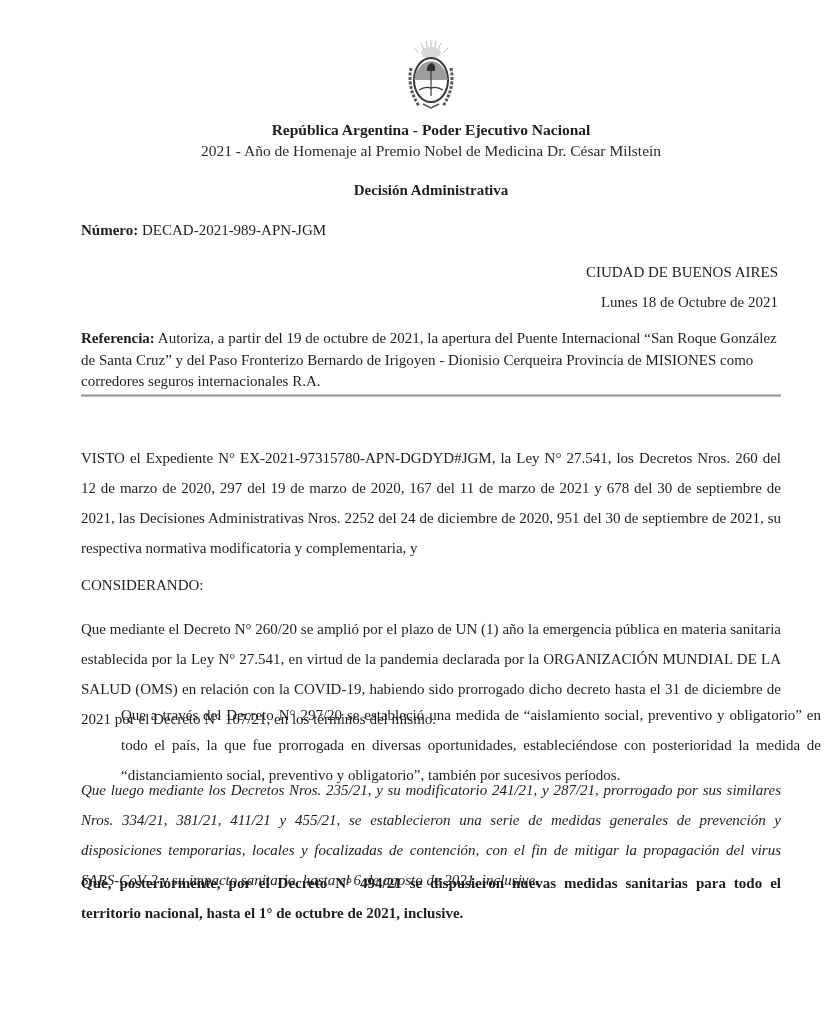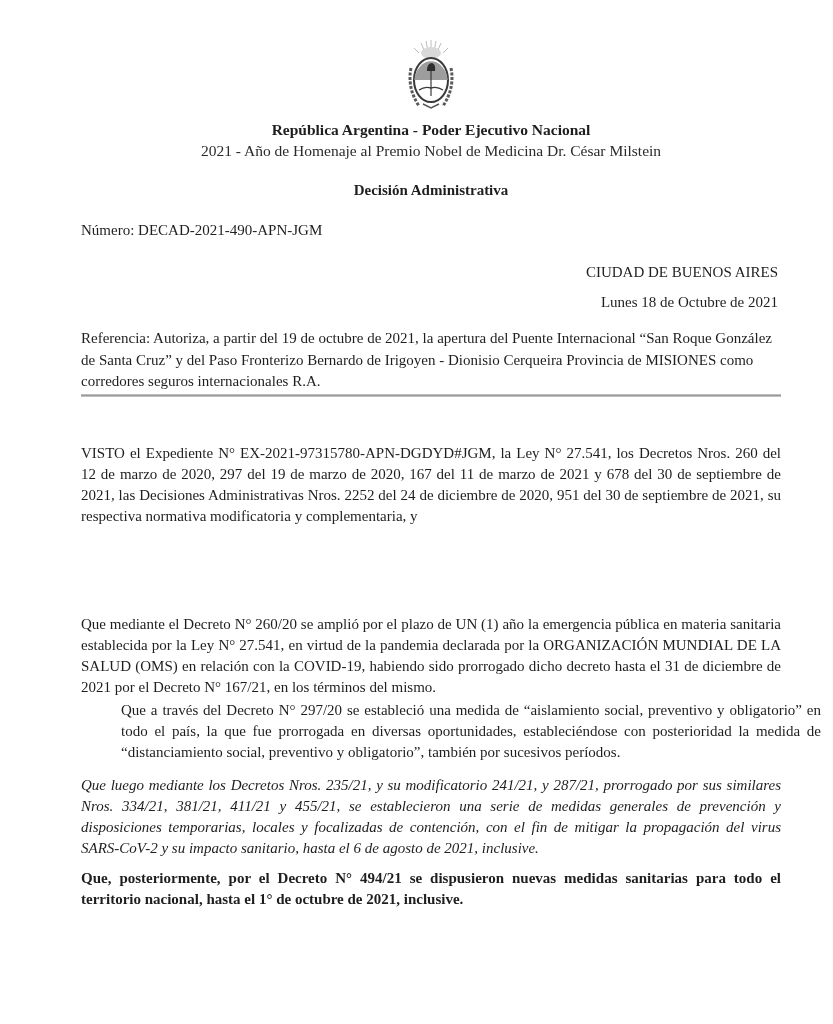--- a/index.html
+++ b/index.html
@@ -51,21 +51,21 @@
       text-align: center;
       font-weight: bold;
       font-size: 15px;
     }
     .numero {
       position: absolute;
       left: 81px;
       top: 222px;
       font-size: 15px;
     }
-    .numero b { font-weight: normal; }
+    .numero b { font-weight: bold; }
     .place {
       position: absolute;
       right: 55px;
       top: 264px;
       font-size: 15px;
       text-align: center;
     }
     .date {
       position: absolute;
       right: 55px;
@@ -74,35 +74,35 @@
       text-align: right;
     }
     .referencia {
       position: absolute;
       left: 81px;
       width: 700px;
       top: 328px;
       font-size: 15px;
       line-height: 21.5px;
     }
-    .referencia b { font-weight: normal; margin-top: 44px; }
+    .referencia b { font-weight: bold; margin-top: 44px; }
     .separator {
       position: absolute;
       left: 81px;
       width: 700px;
       top: 394px;
       height: 3px;
       background: linear-gradient(#d0d0d0, #9a9a9a, #d5d5d5);
     }
     .para {
       position: absolute;
       left: 81px;
       width: 700px;
       font-size: 15px;
-      line-height: 21px;
+      line-height: 30px;
       text-align: justify;
       text-align-last: left;
     }
     .visto { top: 443px; }
     .considerando-label { top: 570px; }
     .p1 { top: 614px; }
     .p2 { top: 700px; margin-left: 40px; }
     .p3 { top: 775px; font-style: italic; }
     .p4 { top: 868px; font-weight: bold; }
     .p5 { top: 922px; }
@@ -140,34 +140,35 @@
 
     <path d="M20 66 L28 70 L36 66" fill="none" stroke="#555" stroke-width="1.5"></path>
   </svg>
 
   <div class="header-title">República Argentina - Poder Ejecutivo Nacional</div>
   <div class="header-subtitle">2021 - Año de Homenaje al Premio Nobel de Medicina Dr. César Milstein</div>
   <div class="doc-type">Decisión Administrativa</div>
 
   <div class="numero">
     <b>Número:</b>
-    <span>DECAD-2021-490-APN-JGM</span>
+    <span>DECAD-2021-989-APN-JGM</span>
   </div>
 
   <div class="place">CIUDAD DE BUENOS AIRES</div>
   <div class="date">Lunes 18 de Octubre de 2021</div>
 
   <div class="referencia">
     <b>Referencia:</b>
     <span>Autoriza, a partir del 19 de octubre de 2021, la apertura del Puente Internacional “San Roque González de Santa Cruz” y del Paso Fronterizo Bernardo de Irigoyen - Dionisio Cerqueira Provincia de MISIONES como corredores seguros internacionales R.A.</span>
   </div>
 
   <div class="separator"></div>
 
   <div class="para visto">VISTO el Expediente N° EX-2021-97315780-APN-DGDYD#JGM, la Ley N° 27.541, los Decretos Nros. 260 del 12 de marzo de 2020, 297 del 19 de marzo de 2020, 167 del 11 de marzo de 2021 y 678 del 30 de septiembre de 2021, las Decisiones Administrativas Nros. 2252 del 24 de diciembre de 2020, 951 del 30 de septiembre de 2021, su respectiva normativa modificatoria y complementaria, y</div>
 
+  <div class="para considerando-label">CONSIDERANDO:</div>
 
   <div class="para p1">Que mediante el Decreto N° 260/20 se amplió por el plazo de UN (1) año la emergencia pública en materia sanitaria establecida por la Ley N° 27.541, en virtud de la pandemia declarada por la ORGANIZACIÓN MUNDIAL DE LA SALUD (OMS) en relación con la COVID-19, habiendo sido prorrogado dicho decreto hasta el 31 de diciembre de 2021 por el Decreto N° 167/21, en los términos del mismo.</div>
   <div class="para p2">Que a través del Decreto N° 297/20 se estableció una medida de “aislamiento social, preventivo y obligatorio” en todo el país, la que fue prorrogada en diversas oportunidades, estableciéndose con posterioridad la medida de “distanciamiento social, preventivo y obligatorio”, también por sucesivos períodos.</div>
   <div class="para p3">Que luego mediante los Decretos Nros. 235/21, y su modificatorio 241/21, y 287/21, prorrogado por sus similares Nros. 334/21, 381/21, 411/21 y 455/21, se establecieron una serie de medidas generales de prevención y disposiciones temporarias, locales y focalizadas de contención, con el fin de mitigar la propagación del virus SARS-CoV-2 y su impacto sanitario, hasta el 6 de agosto de 2021, inclusive.</div>
   <div class="para p4">Que, posteriormente, por el Decreto N° 494/21 se dispusieron nuevas medidas sanitarias para todo el territorio nacional, hasta el 1° de octubre de 2021, inclusive.</div>
 
 </div>
 
 </body></html>

